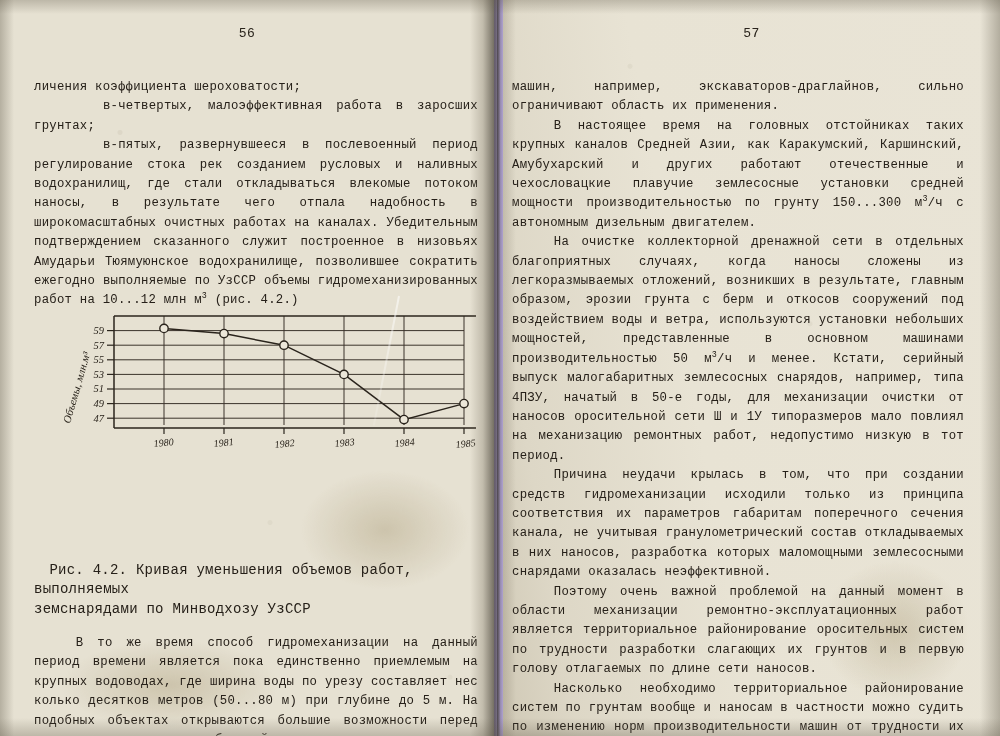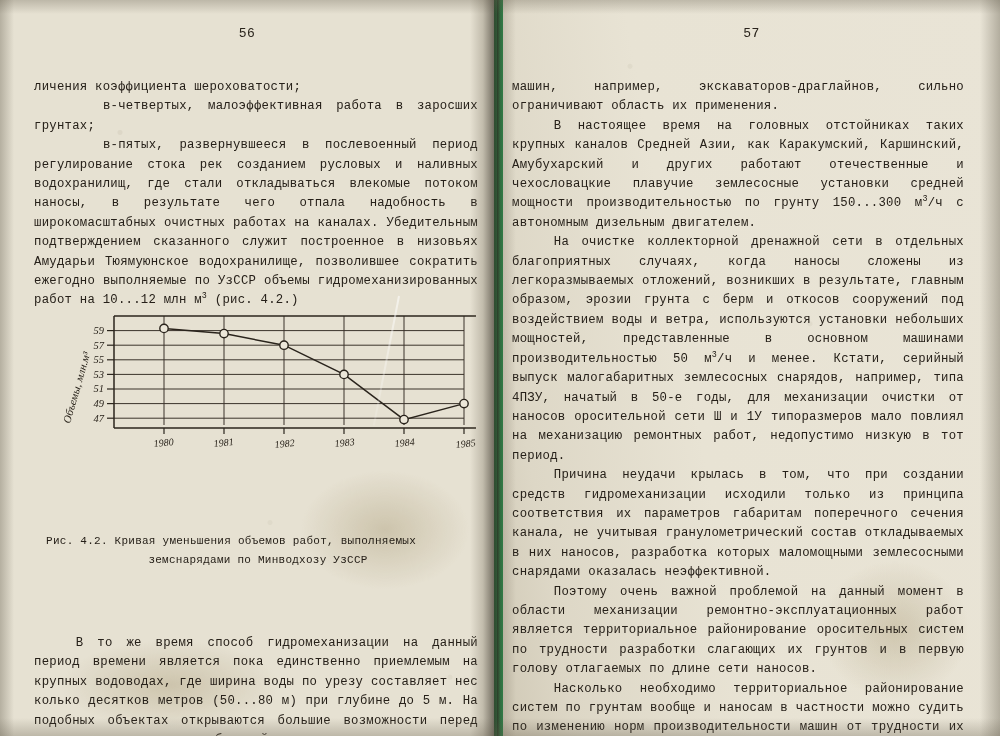--- a/index.html
+++ b/index.html
@@ -4,21 +4,21 @@
 <title>Scanned book spread</title>
 <style>
   html,body{margin:0;padding:0;}
   body{
     width:1000px;height:736px;overflow:hidden;
     background:#c8c3b4;
     font-family:"Liberation Mono","DejaVu Sans Mono",monospace;
   }
   #scan{
     position:relative;width:1000px;height:736px;
-    background:#15803d;
+    background:#c4b5fd;
     overflow:hidden;
   }
 
   
   .sheet{
     position:absolute;top:0;height:736px;
     background:#e6e1d2;
   }
   .sheet.left{
     left:0;width:494px;
@@ -98,25 +98,25 @@
   p{margin:0;}
   p.ind{text-indent:3.4em;}
   p.ind2{text-indent:5.6em;}
   sup{font-size:.68em;vertical-align:super;line-height:0;}
 
   
   .figure{
     position:absolute;left:46px;top:300px;width:444px;height:150px;
   }
   .fig-caption{
-    position:absolute;left:34px;top:532px;width:448px;
-    font-size:11px;line-height:19.4px;color:#262019;letter-spacing:.25px;
+    position:absolute;left:34px;top:561px;width:448px;
+    font-size:14px;line-height:19.4px;color:#262019;letter-spacing:.25px;
   }
   .fig-caption .l1{display:block;text-indent:1.1em;}
-  .fig-caption .l2{display:block;text-align:center;}
+  .fig-caption .l2{display:block;text-align:left;}
 
   svg{display:block;}
   .axis-line{stroke:#2b251d;stroke-width:1.5;fill:none;}
   .grid-line{stroke:#3a332a;stroke-width:1.0;fill:none;}
   .tick{stroke:#2b251d;stroke-width:1.2;}
   .curve{stroke:#2a241c;stroke-width:1.5;fill:none;}
   .marker{fill:#ece7d9;stroke:#2a241c;stroke-width:1.4;}
   .axlabel{
     font-family:"Liberation Serif","DejaVu Serif",serif;
     font-style:italic;font-size:11px;fill:#2a241c;

